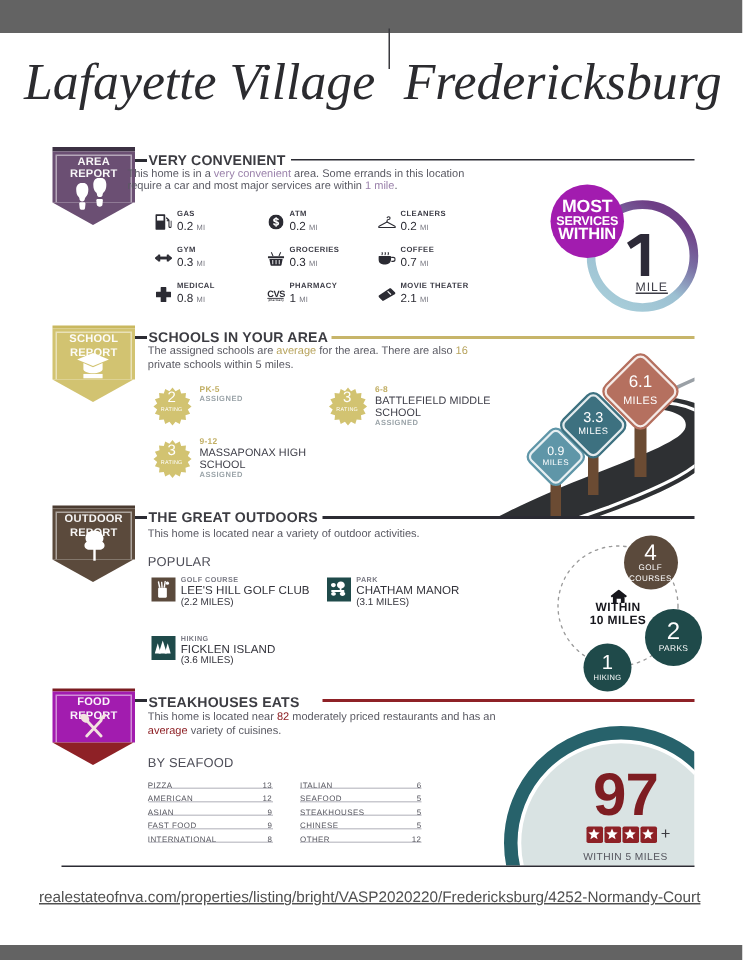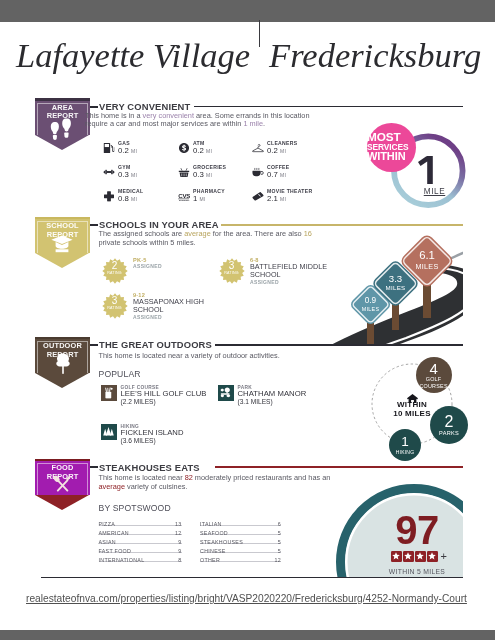--- a/index.html
+++ b/index.html
@@ -63,22 +63,22 @@
   .ag .val{position:absolute;left:16px;top:6px;font-size:7.8px;color:#2b2b33;white-space:nowrap;}
   .ag .val .u{font-size:5px;color:#74747e;letter-spacing:.2px;}
 
   #area-dial{position:absolute;left:391px;top:132px;width:78px;height:78px;}
   #area-dial svg{position:absolute;left:0;top:0;}
   #dial-num{position:absolute;left:26.5px;top:24px;}
   #dial-num .visually-bound{position:absolute;left:0;top:0;font-size:0;color:transparent;}
   #dial-unit{position:absolute;left:6px;top:54.5px;width:75px;text-align:center;
              font-size:8.2px;color:#3d3d47;letter-spacing:.6px;text-decoration:underline;}
   #dial-bub{position:absolute;left:-24px;top:-9.5px;width:49px;height:49px;border-radius:50%;
-            background:#ec4899;color:#fff;text-align:center;display:flex;flex-direction:column;
-            align-items:flex-start;justify-content:center;}
+            background:#a21caf;color:#fff;text-align:center;display:flex;flex-direction:column;
+            align-items:center;justify-content:center;}
   #dial-bub span:nth-child(1){font-size:11.8px;font-weight:700;letter-spacing:-.1px;line-height:10.5px;}
   #dial-bub span:nth-child(2){font-size:8.4px;font-weight:700;letter-spacing:-.1px;line-height:8.9px;}
   #dial-bub span:nth-child(3){font-size:11px;font-weight:700;letter-spacing:-.1px;line-height:10.5px;}
 
   
   #badge-school{left:35px;top:219px;}
   #badge-school .body{background:#d2c371;}
   #badge-school .topline{background:#c9b85f;}
   #badge-school .pt{border-top:15px solid #d2c371;}
   #badge-school .bicon{position:absolute;left:16px;top:16px;}
@@ -573,21 +573,21 @@
       </g>
       <ellipse cx="4.6" cy="4.8" rx="2.5" ry="3.4" transform="rotate(-42 4.6 4.8)" fill="#f3e2e0"></ellipse>
       <path fill="#f3e2e0" d="M14.0 5.1 17.1 2.0c0.9-0.9 2.3 0.5 1.5 1.5l-3.0 3.2z"></path>
       <path fill="#f3e2e0" d="M16.2 1.2 17.6 2.6 15.0 4.3 14.1 3.3z" opacity="0"></path>
     </svg>
   </div>
   <div class="connector" id="conn-food"></div>
   <div class="sechead" id="head-food">STEAKHOUSES EATS</div>
   <div class="secline" id="line-food"></div>
   <div class="body-txt" id="desc-food"><span>This home is located near </span><span class="hl hl-food">82</span><span> moderately priced restaurants and has an </span><span class="hl hl-food">average</span><span> variety of cuisines.</span></div>
-  <div id="sub-food">BY SPOTSWOOD</div>
+  <div id="sub-food">BY SEAFOOD</div>
   <div id="cat-left" class="catcol">
       <div class="cat">
         <span class="cl"></span>
         <span class="cn">PIZZA</span>
         <span class="cc">13</span>
       </div>
       <div class="cat">
         <span class="cl"></span>
         <span class="cn">AMERICAN</span>
         <span class="cc">12</span>

